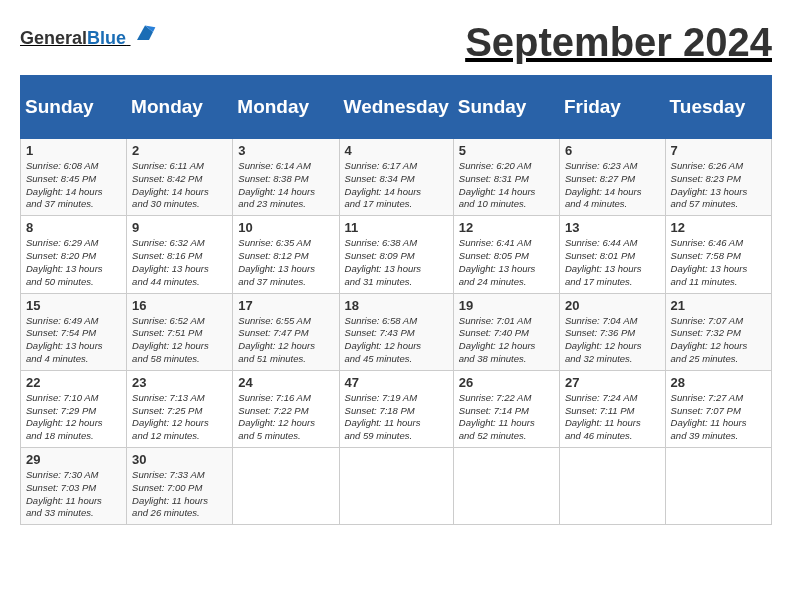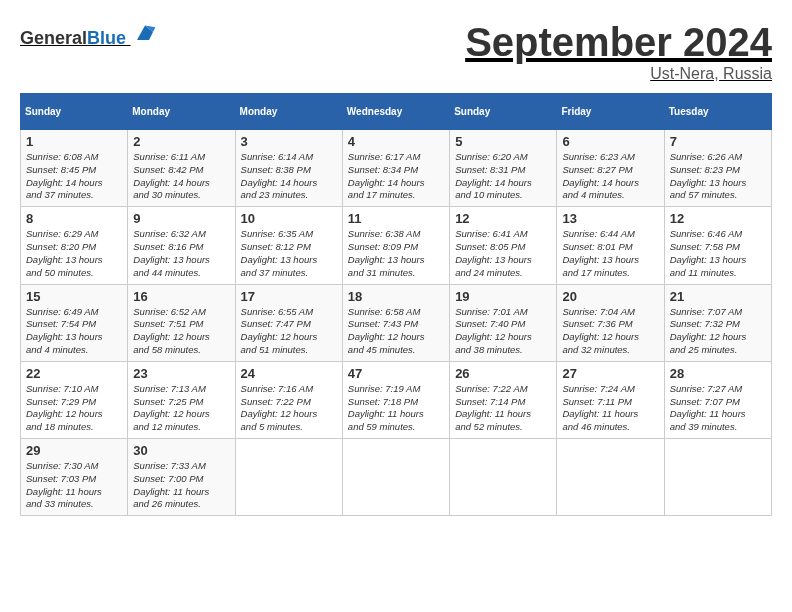--- a/index.html
+++ b/index.html
@@ -44,23 +44,23 @@
       color: #555;
     }
     table {
       width: 100%;
       border-collapse: collapse;
       border: 1px solid #ccc;
     }
     thead tr th {
       background-color: #2962a8;
       color: #fff;
-      font-size: 10px;
-      font-weight: bold;
-      padding: 12px 4px;
+      font-size: 19px;
+      font-weight: bold;
+      padding: 20px 4px;
       text-align: left;
       border: 1px solid #2962a8;
     }
     tbody tr td {
       vertical-align: top;
       border: 1px solid #ccc;
       padding: 4px 5px;
       font-size: 10px;
       color: #333;
       width: 14.28%;
@@ -96,21 +96,20 @@
     <div>
       <span class="logo-text-general">General</span><span style="color:#1a6db5;font-size:18px;font-weight:bold;">Blue</span>
       <svg class="logo-icon" viewBox="0 0 30 24">
         <polygon points="5,22 15,4 25,12 20,22" fill="#1a6db5"></polygon>
         <polygon points="15,4 25,12 28,6" fill="#2980d9"></polygon>
       </svg>
     </div>
   </div>
   <div class="title-area">
     <div class="month-title">September 2024</div>
-    <div class="location-title">Ust-Nera, Russia</div>
   </div>
 </div>
 
 <table>
   <thead>
     <tr>
     <th>Sunday</th>
         <th>Monday</th>
         <th>Monday</th>
         <th>Wednesday</th>

